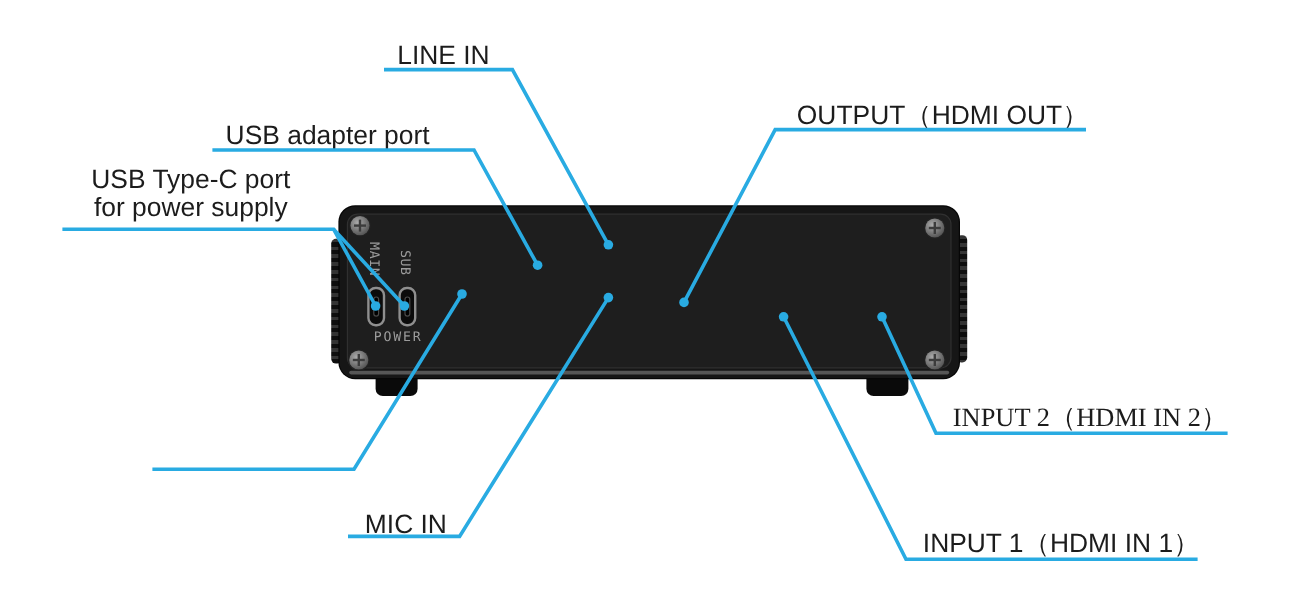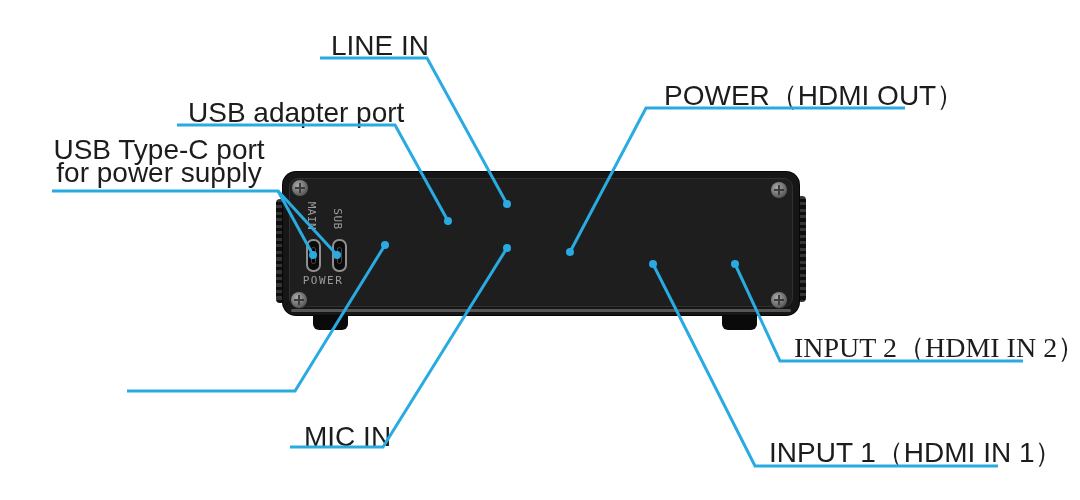--- a/index.html
+++ b/index.html
@@ -3,21 +3,21 @@
 <meta charset="utf-8">
 <style>
   html,body{margin:0;padding:0;background:#fff;}
   #canvas{
     position:relative;width:1080px;height:500px;overflow:hidden;
     background:#fff;font-family:"Liberation Sans",sans-serif;
   }
   .abs{position:absolute;}
   
   .callout{
-    position:absolute;color:#1c1c1c;font-size:28px;line-height:23px;
+    position:absolute;color:#1c1c1c;font-size:22px;line-height:23px;
     white-space:nowrap;letter-spacing:0px;
   }
   
   .serration{
     position:absolute;width:9px;
     background:repeating-linear-gradient(180deg,#343434 0 3px,#0e0e0e 3px 6.5px);
     border-radius:4px;z-index:0;
   }
   .foot{
     position:absolute;width:35px;height:19px;background:#0a0a0a;
@@ -43,21 +43,21 @@
   }
   .screw .cross{
     position:absolute;left:3px;top:3px;width:10px;height:10px;
     background:
       linear-gradient(#3c3c3c,#3c3c3c) center/10px 2px no-repeat,
       linear-gradient(#3c3c3c,#3c3c3c) center/2px 10px no-repeat;
   }
   .pl{ 
     position:absolute;color:var(--panel-text,#9c9c9c);
     font-family:"DejaVu Sans Mono",monospace;
-    text-align:center;white-space:nowrap;
+    text-align:right;white-space:nowrap;
   }
   .vlabel{
     position:absolute;display:flex;align-items:center;justify-content:center;
     color:var(--panel-text,#9c9c9c);font-family:"DejaVu Sans Mono",monospace;
     font-size:11px;letter-spacing:0.5px;transform:rotate(90deg);
   }
   .usbc{
     position:absolute;width:11px;height:29px;background:#0b0b0b;
     border:2px solid #8f8f8f;border-radius:7px;
     display:flex;align-items:center;justify-content:center;
@@ -109,21 +109,21 @@
   <div class="callout" style="left:188px;top:101px;">USB adapter port</div>
 
   <div class="callout" style="left:50px;top:138px;width:218px;text-align:center;">
     <span style="display:block;">USB Type-C port</span>
     <span style="display:block;">for power supply</span>
   </div>
 
 
   <div class="callout" style="left:304px;top:425px;text-align:right;">MIC IN</div>
 
-  <div class="callout" style="left:664px;top:84px;">POWER（HDMI OUT）</div>
+  <div class="callout" style="left:664px;top:84px;">OUTPUT（HDMI OUT）</div>
 
   <div class="callout" style="left:794px;top:336px;font-family:Liberation Serif, serif;">INPUT 2（HDMI IN 2）</div>
 
   <div class="callout" style="left:769px;top:441px;">INPUT 1（HDMI IN 1）</div>
 
   <div class="serration" style="left:276px;top:199px;height:104px;"></div>
   <div class="serration" style="left:797px;top:196px;height:106px;"></div>
   <div class="foot" style="left:313px;top:311px;"></div>
   <div class="foot" style="left:722px;top:311px;"></div>
 

